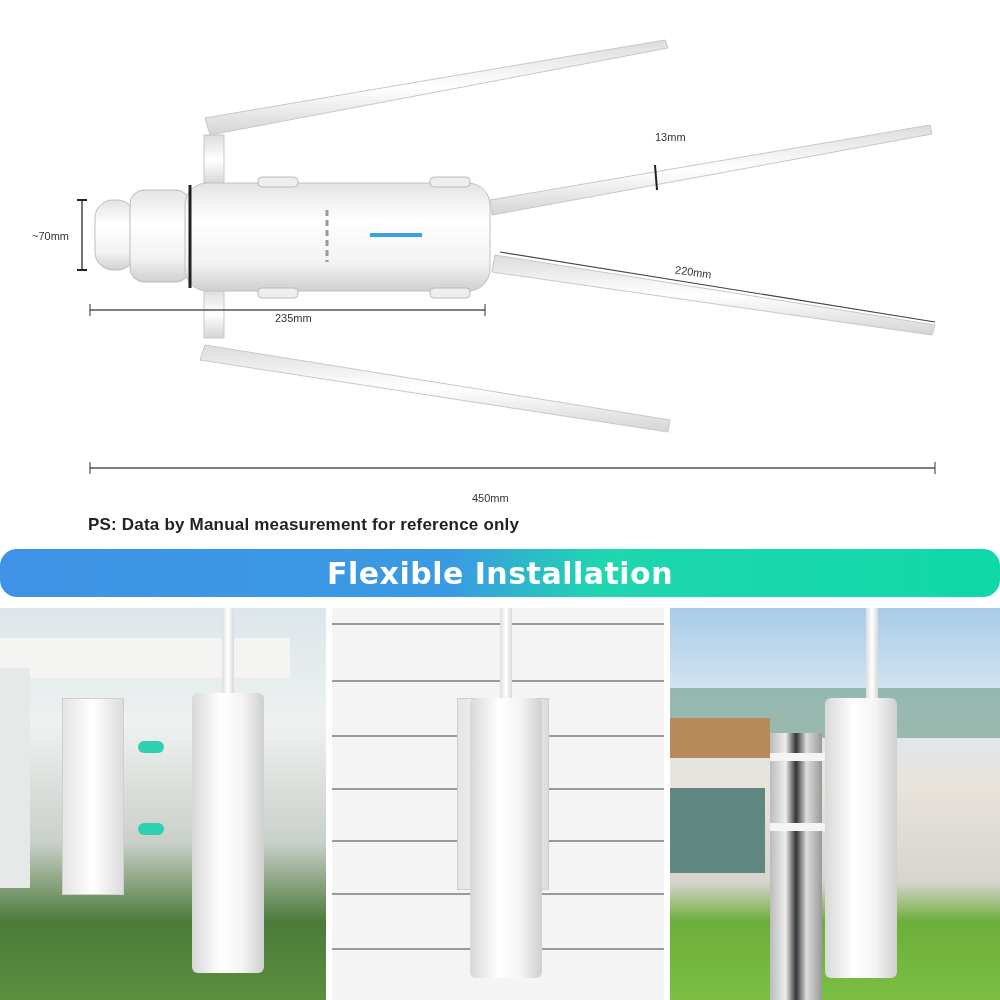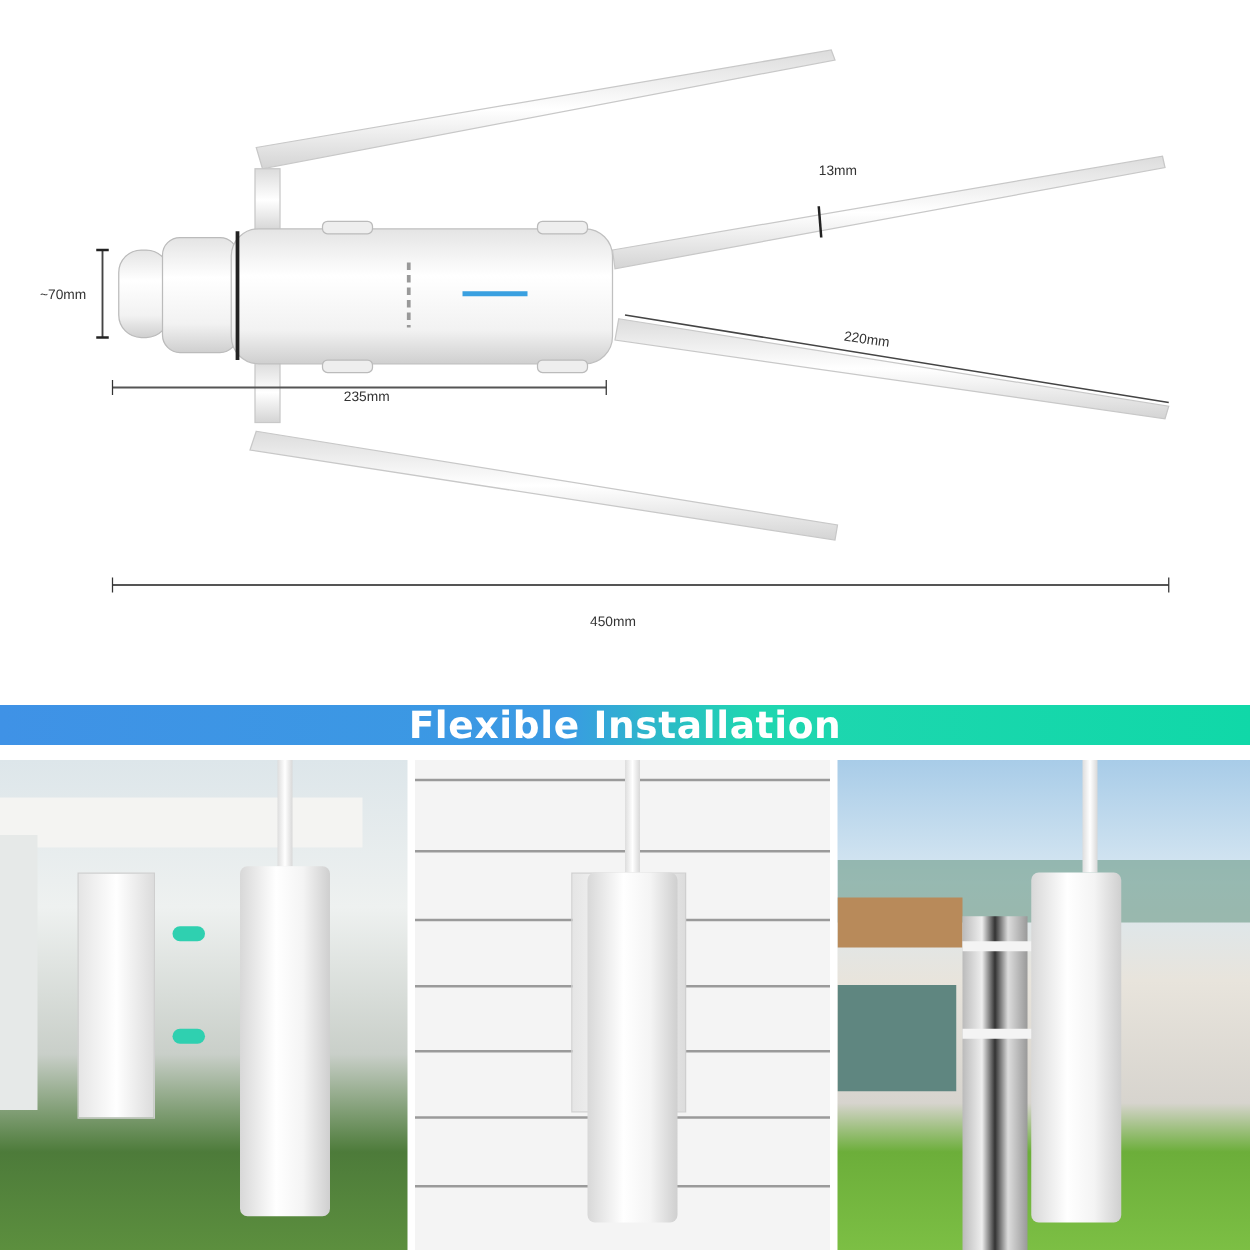--- a/index.html
+++ b/index.html
@@ -1,23 +1,23 @@
 <!DOCTYPE html>
 <html><head>
 <meta charset="utf-8">
 <style>
   html, body { margin:0; padding:0; }
   body { width:1000px; height:1000px; background:#ffffff; position:relative; overflow:hidden;
          font-family:"Liberation Sans", sans-serif; }
   .top { position:absolute; left:0; top:0; width:1000px; height:555px; background:#fff; }
   .dim-text { position:absolute; font-size:11px; color:#333; font-family:"Liberation Sans", sans-serif; }
   .note { position:absolute; left:88px; top:515px; font-size:17px; color:#222; font-weight:bold; letter-spacing:0.2px; }
-  .banner { position:absolute; left:0; top:564px; width:1000px; height:32px;
+  .banner { position:absolute; left:0; top:549px; width:1000px; height:48px;
             background:linear-gradient(90deg,#3f92e6 0%,#3a9ae3 45%,#1fd6b0 60%,#10d8a8 100%);
-            display:flex; align-items:center; justify-content:center; }
+            display:flex; align-items:center; justify-content:center;border-radius:17px; }
   .banner-title { color:#fff; font-size:30px; font-weight:bold; font-family:"DejaVu Sans", sans-serif; letter-spacing:0.5px; }
   .photos { position:absolute; left:0; top:608px; width:1000px; height:392px; display:flex; gap:6px; background:#fff; }
   .photo { position:relative; height:392px; overflow:hidden; }
   .p1 { width:328px; background:linear-gradient(#dde6ea 0%,#eef1f0 30%,#c9cfc9 60%,#4d7b3a 80%,#5c8f3e 100%); }
   .p2 { width:334px; background:#f4f4f4; }
   .p3 { width:332px; background:linear-gradient(#a8cce8 0%,#d9e8f2 25%,#e8e4dc 45%,#d7d4ce 70%,#6cae3a 80%,#7cbf44 100%); }
   .device { position:absolute; width:72px; background:linear-gradient(90deg,#d8d8d8,#ffffff 40%,#f4f4f4 70%,#cfcfcf); border-radius:6px; }
   .bracket { position:absolute; background:linear-gradient(90deg,#e5e5e5,#ffffff,#dcdcdc); border:1px solid #cfcfcf; }
   .antenna-up { position:absolute; width:12px; background:linear-gradient(90deg,#ddd,#fff,#d8d8d8); }
   .brick-row { position:absolute; left:0; width:334px; height:2px; background:#9a9a9a; }
@@ -70,20 +70,21 @@
     <line x1="655" y1="165" x2="657" y2="190" stroke="#222" stroke-width="2"></line>
     <line x1="90" y1="468" x2="935" y2="468" stroke="#555" stroke-width="1.5"></line>
     <line x1="90" y1="462" x2="90" y2="474" stroke="#333"></line>
     <line x1="935" y1="462" x2="935" y2="474" stroke="#333"></line>
   </svg>
   <div class="dim-text" style="left:32px;top:230px">~70mm</div>
   <div class="dim-text" style="left:655px;top:131px">13mm</div>
   <div class="dim-text" style="left:675px;top:266px;transform:rotate(8deg)">220mm</div>
   <div class="dim-text" style="left:275px;top:312px">235mm</div>
   <div class="dim-text" style="left:472px;top:492px">450mm</div>
+  <div class="note">PS: Data by Manual measurement for reference only</div>
 </div>
 
 <div class="banner">
   <span class="banner-title">Flexible Installation</span>
 </div>
 
 <div class="photos">
   <div class="photo p1">
     <div style="position:absolute;left:0;top:30px;width:290px;height:40px;background:#f4f4f2"></div>
     <div style="position:absolute;left:0;top:60px;width:30px;height:220px;background:#e6e9e8"></div>

